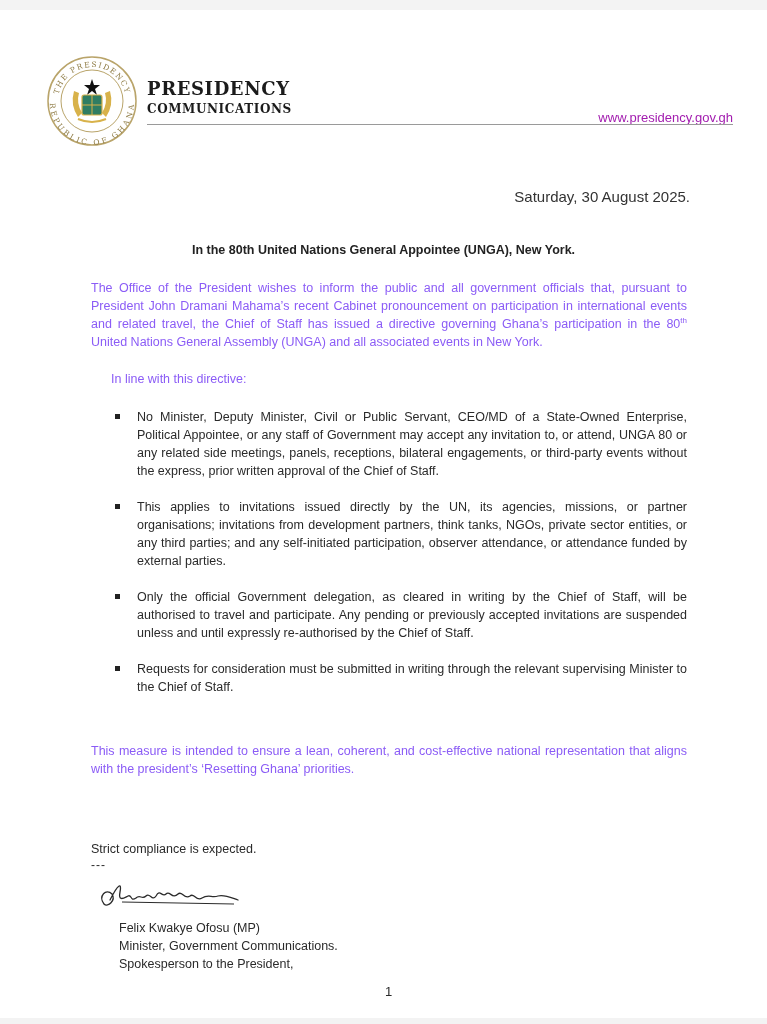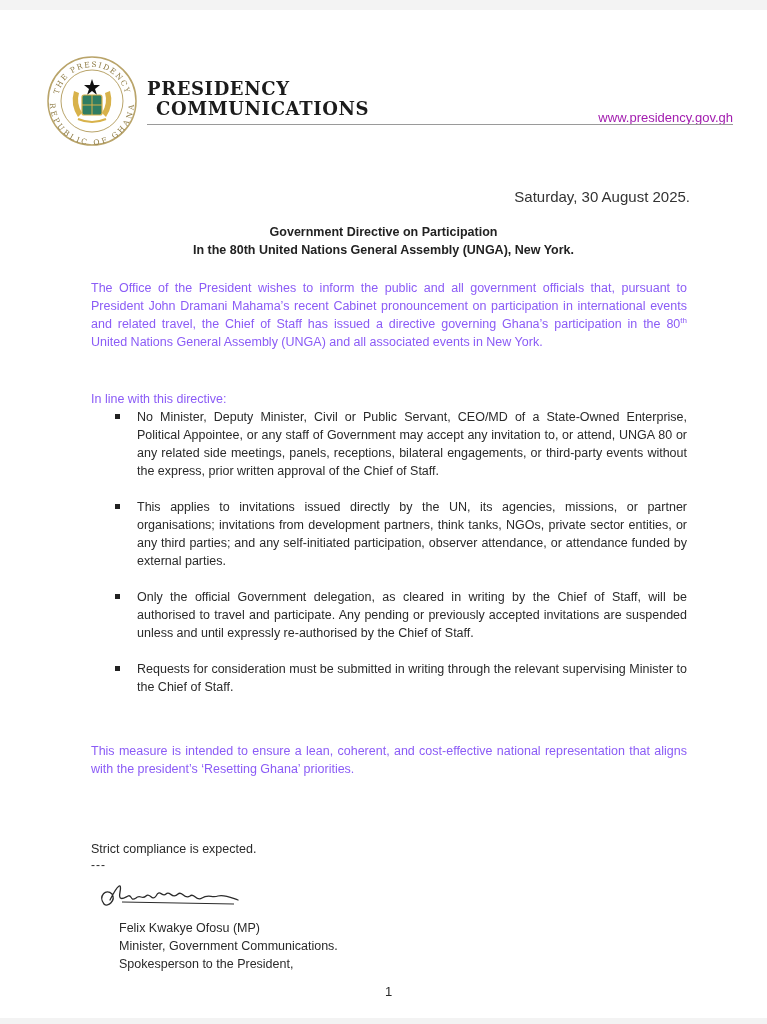--- a/index.html
+++ b/index.html
@@ -6,30 +6,30 @@
   body {
     width: 767px; height: 1024px; background: #f3f3f3; position: relative; overflow: hidden;
     font-family: "Liberation Sans", "DejaVu Sans", sans-serif; color: #2a2a2a;
   }
   .page {
     position: absolute; left: 0; top: 10px; width: 767px; height: 1008px; background: #ffffff;
   }
   .seal { position: absolute; left: 46px; top: 45px; width: 92px; height: 92px; }
   .brand { position: absolute; left: 147px; top: 69px; font-family: "DejaVu Serif", serif; font-weight: bold; color: #1b1b1b; }
   .brand .l1 { font-size: 18px; letter-spacing: 0.6px; line-height: 20px; }
-  .brand .l2 { font-size: 18px; letter-spacing: 0.6px; line-height: 20px; margin-left: 9px; }
+  .brand .l2 { font-size: 12px; letter-spacing: 0.6px; line-height: 20px; }
   .rule { position: absolute; left: 147px; top: 114px; width: 586px; height: 1px; background: #9a9a9a; }
   .url { position: absolute; right: 34px; top: 100px; font-size: 13px; color: #a21caf; }
   .date { position: absolute; right: 77px; top: 178px; font-size: 15px; color: #333; }
   .title { position: absolute; left: 0; width: 767px; text-align: center; font-size: 12.5px; font-weight: bold; color: #222; line-height: 18px; }
   .title.t1 { top: 213px; }
   .title.t2 { top: 231px; }
   .body-text { position: absolute; left: 91px; width: 596px; font-size: 12.5px; line-height: 18px; text-align: justify; color: #8b5cf6; }
   .p1 { top: 269px; }
-  .intro { top: 380px; }
+  .intro { top: 360px; margin-left: 20px; }
   .bullets { position: absolute; left: 112px; width: 575px; top: 398px; margin: 0; padding: 0; list-style: none; }
   .bullets li { position: relative; padding-left: 25px; font-size: 12.5px; line-height: 18px; text-align: justify; margin-bottom: 18px; }
   .bullets li .mark { position: absolute; left: 3px; top: 6px; width: 5px; height: 5px; background: #222; }
   .p-final { top: 732px; }
   .strict { position: absolute; left: 91px; top: 832px; font-size: 12.5px; }
   .dashes { position: absolute; left: 91px; top: 848px; font-size: 12px; letter-spacing: 1px; }
   .signature { position: absolute; left: 96px; top: 868px; width: 150px; height: 38px; }
   .sig-block { position: absolute; left: 91px; top: 909px; font-size: 12.5px; line-height: 18px; margin-left: 28px; }
   .pagenum { position: absolute; left: 385px; top: 974px; font-size: 13px; }
   sup { font-size: 8px; line-height: 0; }
@@ -63,22 +63,21 @@
 
   <div class="brand">
     <div class="l1">PRESIDENCY</div>
     <div class="l2">COMMUNICATIONS</div>
   </div>
   <div class="url">www.presidency.gov.gh</div>
   <div class="rule"></div>
 
   <div class="date">Saturday, 30 August 2025.</div>
 
-  <div class="title t1">Government Directive on Participation</div>
-  <div class="title t2">In the 80th United Nations General Assembly (UNGA), New York.</div>
+  <div class="title t2">In the 80th United Nations General Appointee (UNGA), New York.</div>
 
   <div class="body-text p1"><span>The Office of the President wishes to inform the public and all government officials that, pursuant to President John Dramani Mahama’s recent Cabinet pronouncement on participation in international events and related travel, the Chief of Staff has issued a directive governing Ghana’s participation in the 80</span><sup>th</sup><span> United Nations General Assembly (UNGA) and all associated events in New York.</span></div>
 
   <div class="body-text intro">In line with this directive:</div>
 
   <ul class="bullets">
     <li><span class="mark"></span><span>No Minister, Deputy Minister, Civil or Public Servant, CEO/MD of a State-Owned Enterprise, Political Appointee, or any staff of Government may accept any invitation to, or attend, UNGA 80 or any related side meetings, panels, receptions, bilateral engagements, or third-party events without the express, prior written approval of the Chief of Staff.</span></li>
     <li><span class="mark"></span><span>This applies to invitations issued directly by the UN, its agencies, missions, or partner organisations; invitations from development partners, think tanks, NGOs, private sector entities, or any third parties; and any self-initiated participation, observer attendance, or attendance funded by external parties.</span></li>
     <li><span class="mark"></span><span>Only the official Government delegation, as cleared in writing by the Chief of Staff, will be authorised to travel and participate. Any pending or previously accepted invitations are suspended unless and until expressly re-authorised by the Chief of Staff.</span></li>
     <li><span class="mark"></span><span>Requests for consideration must be submitted in writing through the relevant supervising Minister to the Chief of Staff.</span></li>

